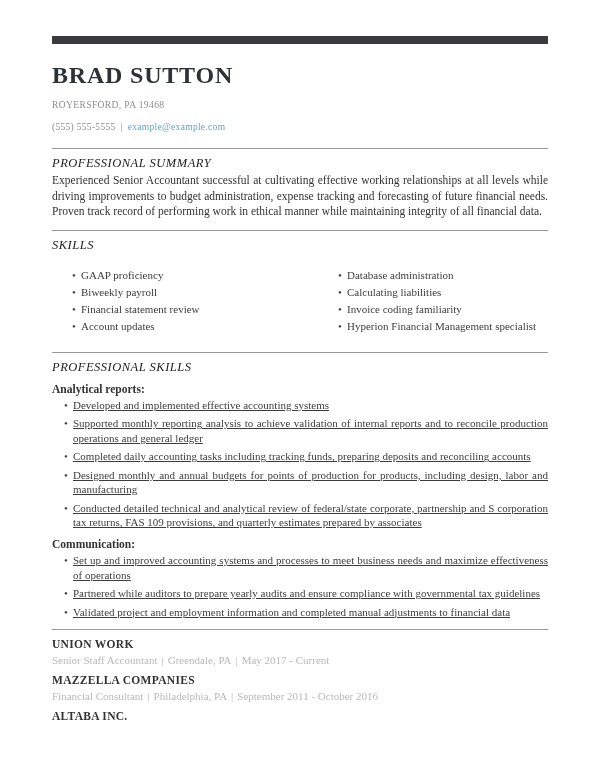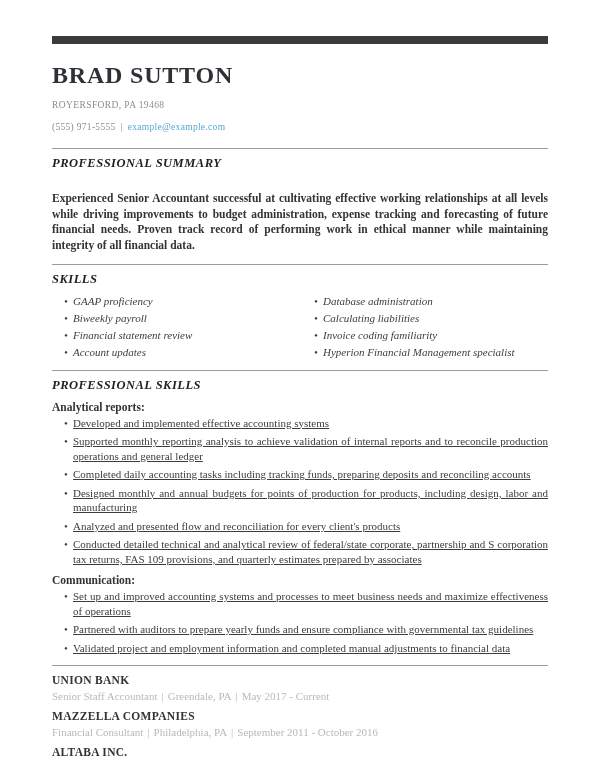--- a/index.html
+++ b/index.html
@@ -34,32 +34,32 @@
   .contact .email { color: #54a9d3; text-decoration: none; cursor: pointer; }
 
   .section { margin-top: 0; }
   .rule { border: none; border-top: 1px solid #9b9b9b; margin: 0; height: 0; }
   .mt16 { margin-top: 16px; }
   .mt10 { margin-top: 10px; }
   .mt9  { margin-top: 9px; }
 
   .section-title {
     margin-top: 7px;
-    font-size: 12.5px; font-weight: 700; font-style: italic;
+    font-size: 12.5px; font-weight: 400; font-style: italic;
     color: #222222; letter-spacing: 0.5px;
   }
 
   .summary-text {
-    margin-top: 20px;
-    font-size: 11.5px; font-weight: 700; color: #333333;
+    margin-top: 2px;
+    font-size: 11.5px; font-weight: 400; color: #333333;
     line-height: 1.36; text-align: justify;
   }
 
   .skills-cols { display: flex; margin-top: 6px; }
-  .skills-col { list-style: none; margin: 0; padding: 0; font-style: italic; }
+  .skills-col { list-style: none; margin: 8px; padding: 0; }
   .skills-col.left { flex: 0 0 250px; }
   .skills-col.right { flex: 1; }
   .skills-col li {
     position: relative;
     padding-left: 21px;
     font-size: 11px; color: #3d3d3d; line-height: 17px;
   }
   .skills-col li::before {
     content: "\2022";
     position: absolute; left: 12px; top: 0;
@@ -97,21 +97,21 @@
 </head>
 <body>
 
 <div class="page">
 
   <div class="top-bar"></div>
 
   <div class="name">BRAD SUTTON</div>
   <div class="location">ROYERSFORD, PA 19468</div>
   <div class="contact">
-    <span>(555) 971-5555</span><span class="sep">|</span><a class="email">example@example.com</a>
+    <span>(555) 555-5555</span><span class="sep">|</span><a class="email">example@example.com</a>
   </div>
 
   <div class="section">
     <hr class="rule mt16">
     <div class="section-title">PROFESSIONAL SUMMARY</div>
     <div class="summary-text">Experienced Senior Accountant successful at cultivating effective working relationships at all levels while driving improvements to budget administration, expense tracking and forecasting of future financial needs. Proven track record of performing work in ethical manner while maintaining integrity of all financial data.</div>
   </div>
 
   <div class="section">
     <hr class="rule mt10">
@@ -141,40 +141,39 @@
       <ul class="bullet-list">
         <li>Developed and implemented effective accounting systems</li>
         <li>Supported monthly reporting analysis to achieve validation of internal reports and to reconcile production operations and general ledger</li>
         <li>Completed daily accounting tasks including tracking funds, preparing deposits and reconciling accounts</li>
       </ul>
     </div>
 
     <div class="skill-group">
       <ul class="bullet-list">
         <li>Designed monthly and annual budgets for points of production for products, including design, labor and manufacturing</li>
-        <li>Analyzed and presented flow and reconciliation for every client's products</li>
         <li>Conducted detailed technical and analytical review of federal/state corporate, partnership and S corporation tax returns, FAS 109 provisions, and quarterly estimates prepared by associates</li>
       </ul>
     </div>
 
     <div class="skill-group">
       <div class="group-label">Communication:</div>
       <ul class="bullet-list">
         <li>Set up and improved accounting systems and processes to meet business needs and maximize effectiveness of operations</li>
-        <li>Partnered with auditors to prepare yearly funds and ensure compliance with governmental tax guidelines</li>
+        <li>Partnered while auditors to prepare yearly audits and ensure compliance with governmental tax guidelines</li>
         <li>Validated project and employment information and completed manual adjustments to financial data</li>
       </ul>
     </div>
   </div>
 
   <div class="section">
     <hr class="rule mt10">
 
     <div class="job">
-      <div class="job-company">UNION BANK</div>
+      <div class="job-company">UNION WORK</div>
       <div class="job-details">
         <span>Senior Staff Accountant</span><span class="sep">|</span><span>Greendale, PA</span><span class="sep">|</span><span>May 2017 - Current</span>
       </div>
     </div>
 
     <div class="job">
       <div class="job-company">MAZZELLA COMPANIES</div>
       <div class="job-details">
         <span>Financial Consultant</span><span class="sep">|</span><span>Philadelphia, PA</span><span class="sep">|</span><span>September 2011 - October 2016</span>
       </div>

